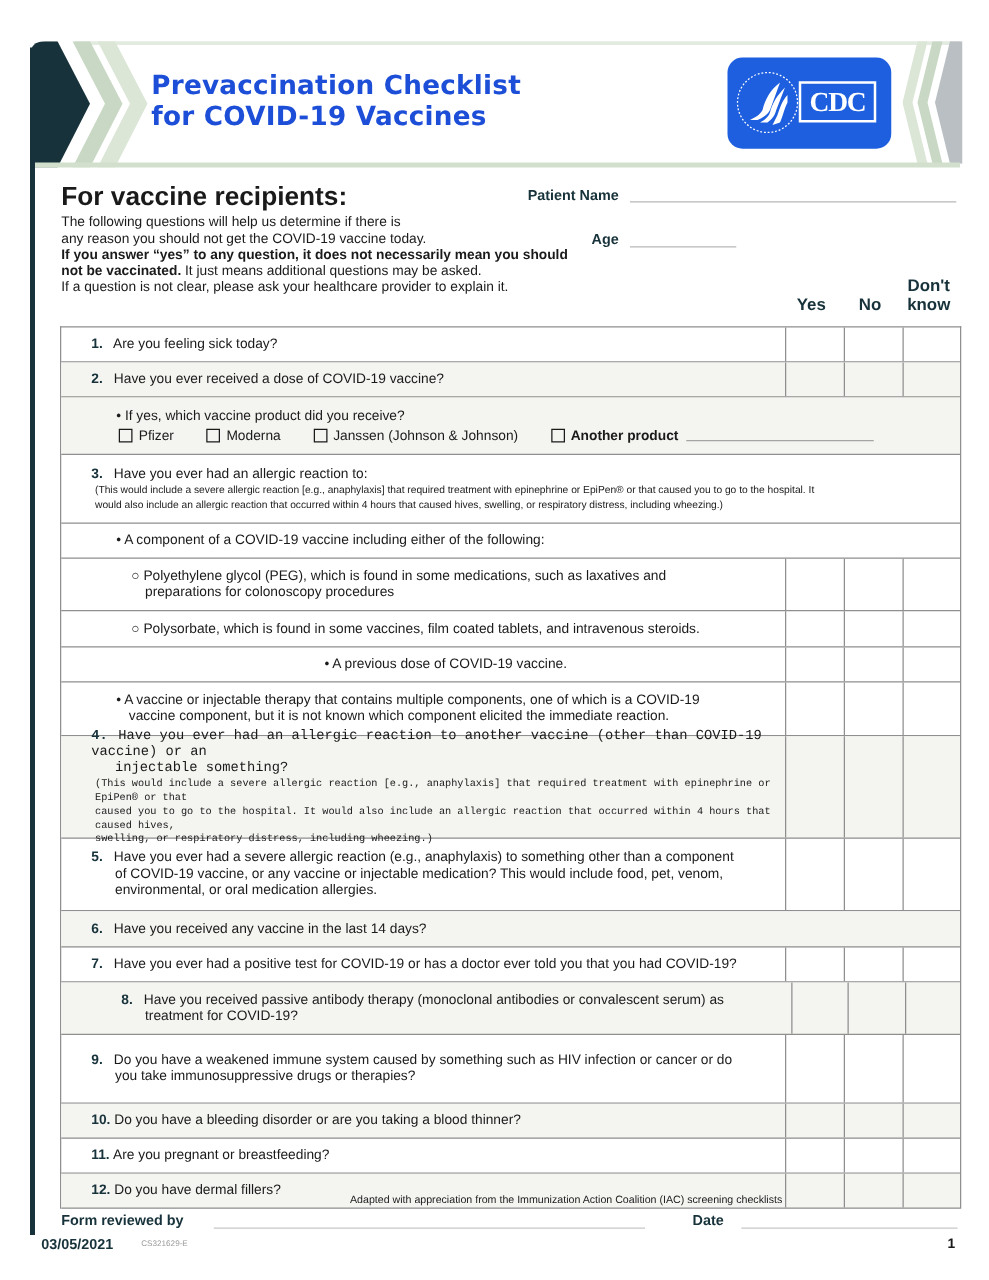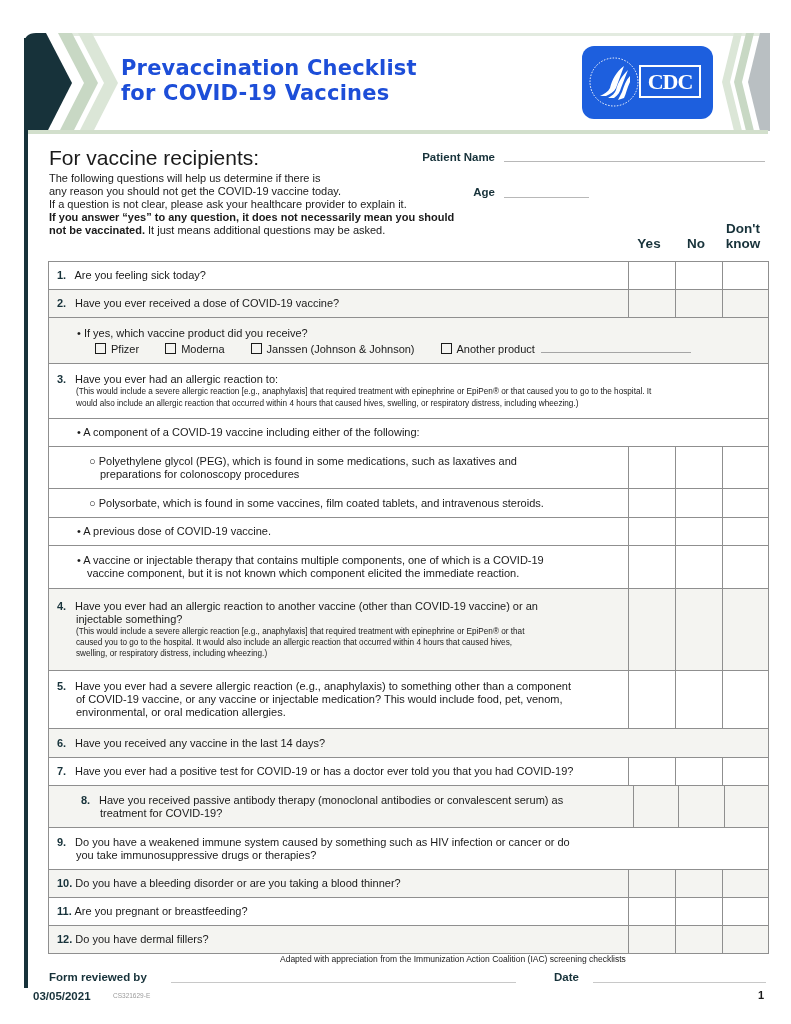--- a/index.html
+++ b/index.html
@@ -11,36 +11,36 @@
   .hdr-top-line { position: absolute; left: 60px; top: 33px; width: 708px; height: 3px; background: #e3ebe0; }
   .hdr-bottom-line { position: absolute; left: 28px; top: 130px; width: 740px; height: 4px; background: #d2dfcc; }
   .hdr-dark { position: absolute; left: 24px; top: 33px; width: 50px; height: 101px; }
   .hdr-chevrons-left { position: absolute; left: 50px; top: 33px; width: 80px; height: 101px; }
   .hdr-chevrons-right { position: absolute; left: 722px; top: 33px; width: 48px; height: 98px; }
   .title { position: absolute; left: 121px; top: 56px; font-family: "DejaVu Sans", sans-serif; font-weight: bold; font-size: 21px; line-height: 25px; color: #1d4ed8; letter-spacing: 0.2px; }
   .cdc-logo { position: absolute; left: 582px; top: 46px; width: 131px; height: 73px; background: #1d5fde; border-radius: 12px; }
   .cdc-text { position: absolute; left: 57px; top: 19px; width: 62px; height: 33px; border: 2px solid #ffffff; color: #fff; font-family: "Liberation Serif", serif; font-weight: bold; font-size: 22px; line-height: 29px; text-align: center; letter-spacing: -1px; }
 
   
-  .intro-heading { position: absolute; left: 49px; top: 146px; font-size: 21px; color: #1a1a1a; font-weight: normal; }
+  .intro-heading { position: absolute; left: 49px; top: 146px; font-size: 21px; color: #1a1a1a; font-weight: bold; }
   .intro-text { position: absolute; left: 49px; top: 172px; width: 420px; font-size: 11px; line-height: 13px; color: #1a1a1a; }
   .intro-text b { font-weight: bold; }
   .field-label { position: absolute; font-size: 11.5px; font-weight: bold; color: #17323a; text-align: right; }
   .field-line { position: absolute; height: 1px; background: #b8b8b8; }
   .col-head { position: absolute; font-size: 13.5px; font-weight: bold; color: #17323a; text-align: center; line-height: 15px; }
 
   
   .table { position: absolute; left: 48px; top: 261px; width: 721px; border: 1px solid #8f8f8f; border-bottom: none; }
   .row { position: relative; border-bottom: 1px solid #8f8f8f; display: flex; font-size: 11px; }
   .row.shade { background: #f4f4f1; }
   .qcell { width: 580px; padding: 0 8px; display: flex; flex-direction: column; justify-content: center; }
   .acell { width: 47px; border-left: 1px solid #8f8f8f; }
   .acell.last { width: 46px; }
   .full { width: 719px; }
-  .qline { line-height: 13px; }
+  .qline { line-height: 13px; margin-left: 16px; }
   .qnum { font-weight: bold; color: #17323a; display: inline-block; min-width: 15px; }
   .note { font-size: 8.2px; line-height: 12px; padding-left: 19px; color: #1a1a1a; }
   .bullet-line { padding-left: 20px; }
   .sub-line { padding-left: 32px; }
   .products { display: flex; align-items: center; padding-left: 38px; margin-top: 3px; font-size: 11px; }
   .cbx { display: inline-block; width: 11px; height: 11px; border: 1px solid #1a1a1a; margin-right: 5px; vertical-align: middle; }
   .prod { display: flex; align-items: center; margin-right: 26px; }
   .prod-line { width: 150px; height: 1px; background: #a5a5a5; margin-left: 6px; margin-top: 8px; }
 
   
@@ -82,22 +82,22 @@
     <path d="M40,18 C34,24 30,30 28,38 C27,41 24,44 20,46 L26,46 C30,43 32,40 33,36 Z" fill="#ffffff"></path>
     <path d="M42,24 C38,28 36,34 34,40 L30,48 L36,46 C38,42 39,36 42,30 Z" fill="#ffffff"></path>
   </svg>
   <div class="cdc-text">CDC</div>
 </div>
 
 <div class="intro-heading">For vaccine recipients:</div>
 <div class="intro-text">
   <div>The following questions will help us determine if there is</div>
   <div>any reason you should not get the COVID-19 vaccine today.</div>
+  <div><b>If you answer “yes” to any question, it does not necessarily mean you should not be vaccinated.</b><span> It just means additional questions may be asked.</span></div>
   <div>If a question is not clear, please ask your healthcare provider to explain it.</div>
-  <div><b>If you answer “yes” to any question, it does not necessarily mean you should not be vaccinated.</b><span> It just means additional questions may be asked.</span></div>
 </div>
 
 <div class="field-label" style="left:400px;top:151px;width:95px;">Patient Name</div>
 <div class="field-line" style="left:504px;top:161px;width:261px;"></div>
 <div class="field-label" style="left:440px;top:186px;width:55px;">Age</div>
 <div class="field-line" style="left:504px;top:197px;width:85px;"></div>
 
 <div class="col-head" style="left:630px;top:236px;width:38px;">Yes</div>
 <div class="col-head" style="left:677px;top:236px;width:38px;">No</div>
 <div class="col-head" style="left:720px;top:221px;width:46px;">
@@ -134,21 +134,21 @@
             <span>Pfizer</span>
           </label>
         <label class="prod">
             <span class="cbx"></span>
             <span>Moderna</span>
           </label>
         <label class="prod">
             <span class="cbx"></span>
             <span>Janssen (Johnson &amp; Johnson)</span>
           </label>
-        <label class="prod" style="margin-right:0;">
+        <label class="prod" style="margin-right:0;font-weight:bold;">
             <span class="cbx"></span>
             <span>Another product</span>
           </label>
         <span class="prod-line"></span>
       </div>
     </div>
   </div>
 
   <div class="row" style="height:55px;">
     <div class="qcell full">
@@ -176,40 +176,40 @@
 
   <div class="row" style="height:29px;">
     <div class="qcell">
         <div class="qline sub-line">○ <span>Polysorbate, which is found in some vaccines, film coated tablets, and intravenous steroids.</span></div>
       </div>
     <div class="acell"></div>
     <div class="acell"></div>
     <div class="acell last"></div>
   </div>
 
-  <div class="row" style="height:28px;">
+  <div class="row" style="height:28px;text-align:center;">
     <div class="qcell">
         <div class="qline bullet-line">• <span>A previous dose of COVID-19 vaccine.</span></div>
       </div>
     <div class="acell"></div>
     <div class="acell"></div>
     <div class="acell last"></div>
   </div>
 
   <div class="row" style="height:43px;">
     <div class="qcell">
       <div class="qline bullet-line">• <span>A vaccine or injectable therapy that contains multiple components, one of which is a COVID-19</span></div>
       <div class="qline bullet-line" style="padding-left:30px;">vaccine component, but it is not known which component elicited the immediate reaction.</div>
     </div>
     <div class="acell"></div>
     <div class="acell"></div>
     <div class="acell last"></div>
   </div>
 
-  <div class="row shade" style="height:82px;">
+  <div class="row shade" style="height:82px;font-family:Liberation Mono, monospace;">
     <div class="qcell">
       <div class="qline"><span class="qnum">4.</span> <span>Have you ever had an allergic reaction to another vaccine (other than COVID-19 vaccine) or an</span></div>
       <div class="qline" style="padding-left:19px;">injectable something?</div>
       <div class="note" style="line-height:11px;">(This would include a severe allergic reaction [e.g., anaphylaxis] that required treatment with epinephrine or EpiPen® or that</div>
       <div class="note" style="line-height:11px;">caused you to go to the hospital. It would also include an allergic reaction that occurred within 4 hours that caused hives,</div>
       <div class="note" style="line-height:11px;">swelling, or respiratory distress, including wheezing.)</div>
     </div>
     <div class="acell"></div>
     <div class="acell"></div>
     <div class="acell last"></div>
@@ -247,21 +247,21 @@
   <div class="row shade" style="height:42px;padding-left:24px;">
     <div class="qcell">
       <div class="qline"><span class="qnum">8.</span> <span>Have you received passive antibody therapy (monoclonal antibodies or convalescent serum) as</span></div>
       <div class="qline" style="padding-left:19px;">treatment for COVID-19?</div>
     </div>
     <div class="acell"></div>
     <div class="acell"></div>
     <div class="acell last"></div>
   </div>
 
-  <div class="row" style="height:42px;align-items:center;">
+  <div class="row" style="height:55px;">
     <div class="qcell">
       <div class="qline"><span class="qnum">9.</span> <span>Do you have a weakened immune system caused by something such as HIV infection or cancer or do</span></div>
       <div class="qline" style="padding-left:19px;">you take immunosuppressive drugs or therapies?</div>
     </div>
     <div class="acell"></div>
     <div class="acell"></div>
     <div class="acell last"></div>
   </div>
 
   <div class="row shade" style="height:28px;">

